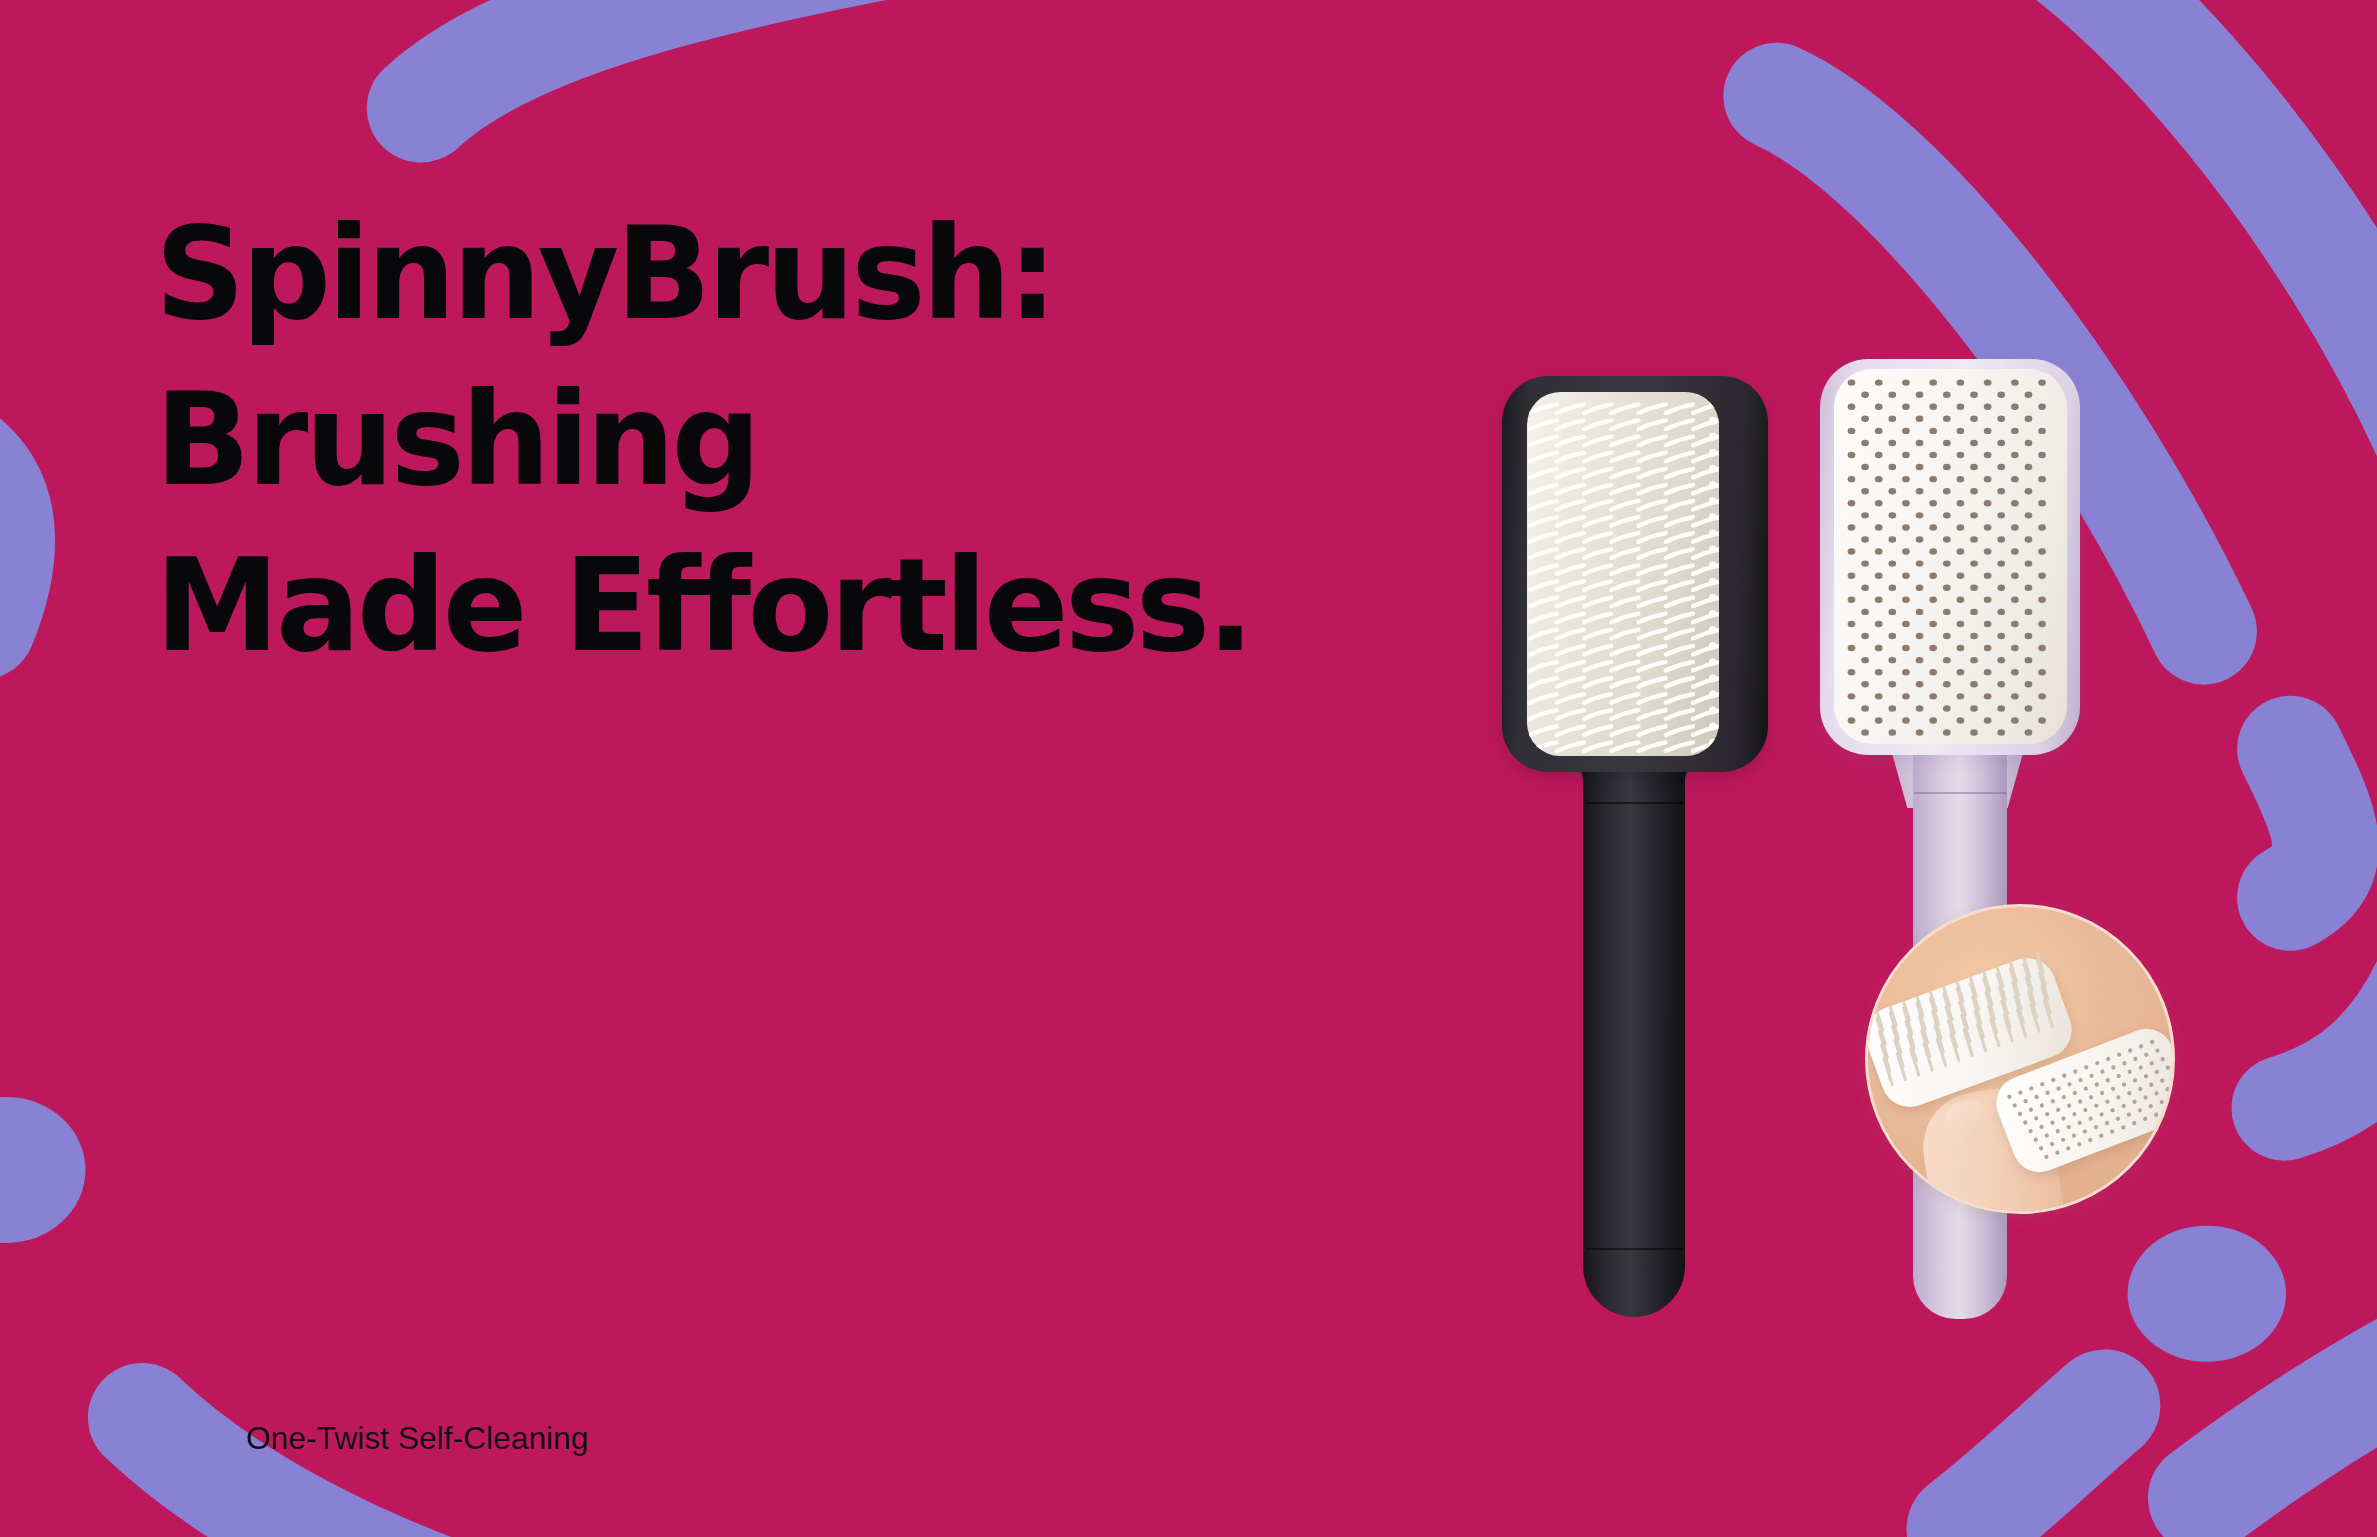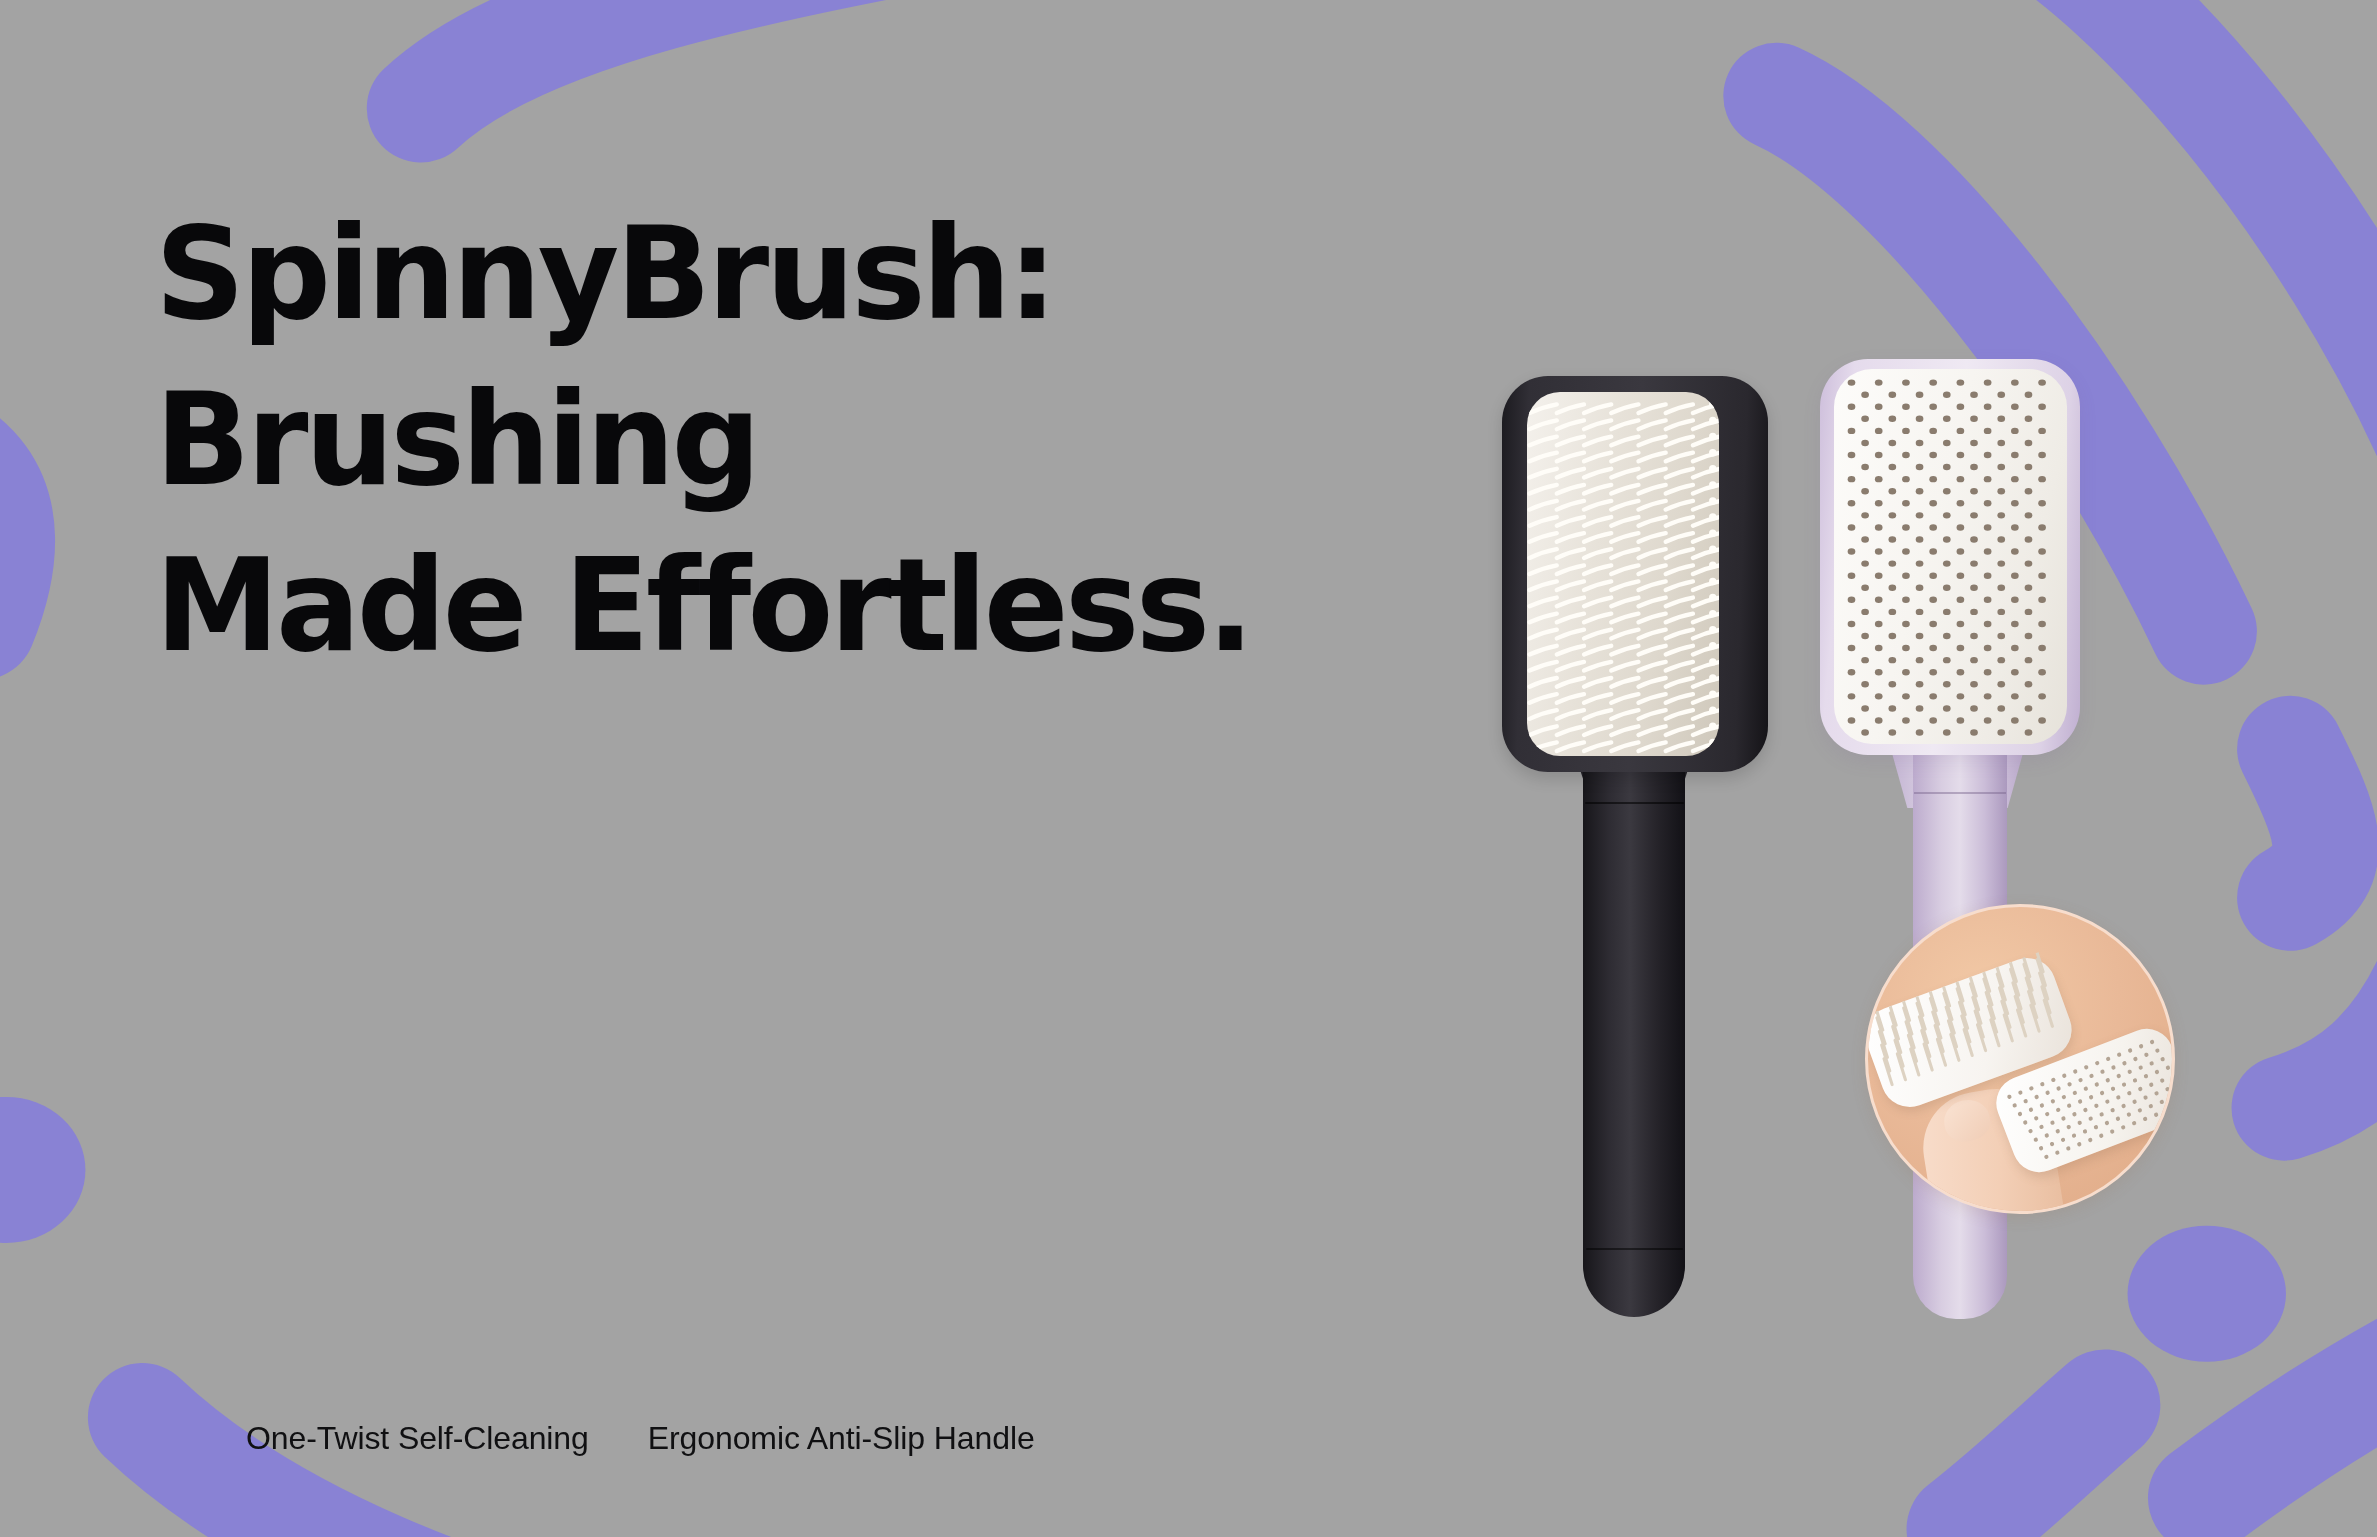--- a/index.html
+++ b/index.html
@@ -10,21 +10,21 @@
   body {
     width: 2377px;
     height: 1537px;
     overflow: hidden;
     font-family: "Liberation Sans", sans-serif;
   }
   .banner {
     position: relative;
     width: 2377px;
     height: 1537px;
-    background: #a3a3a3;
+    background: #be185d;
     overflow: hidden;
   }
   .deco-layer {
     position: absolute;
     inset: 0;
     width: 2377px;
     height: 1537px;
     pointer-events: none;
   }
   .content {
@@ -878,18 +878,17 @@
                 <circle cx="294" cy="138" r="3.4"></circle>
               </g>
           </svg>
         </div>
       </div>
 
     </div>
 
     <div class="features">
       <span class="feature-item f1">One-Twist Self-Cleaning</span>
-      <span class="feature-item f3">Ergonomic Anti-Slip Handle</span>
     </div>
 
   </div>
 </div>
 
 
 </body></html>

